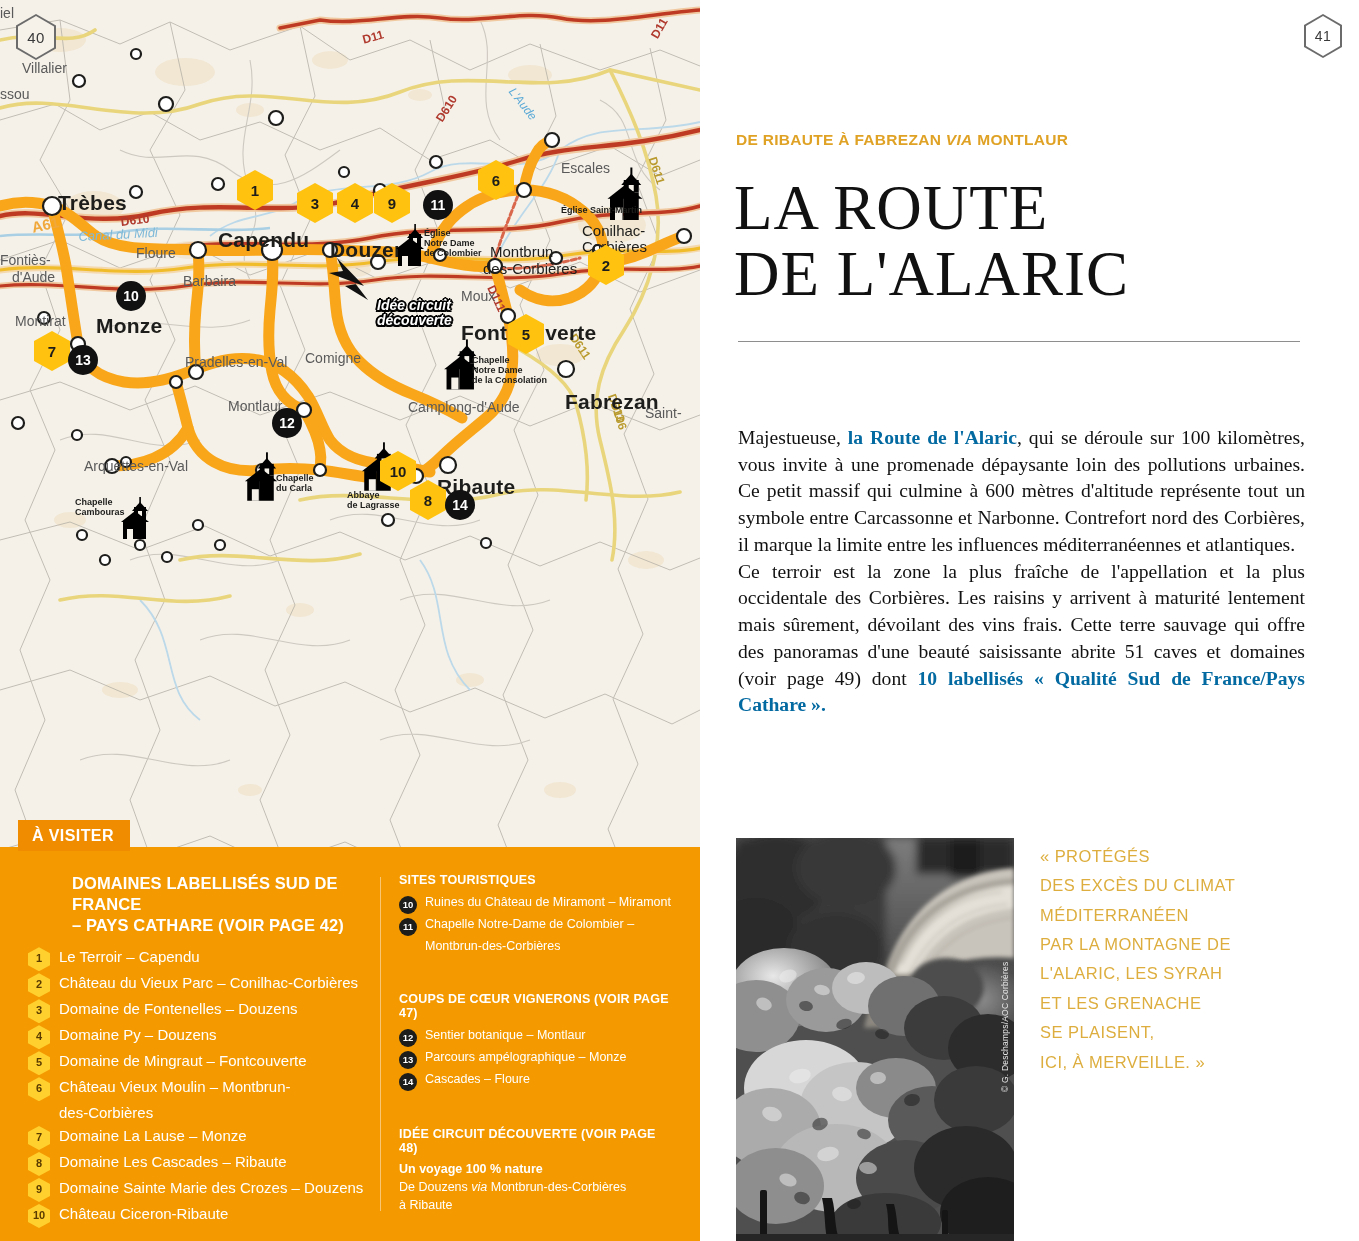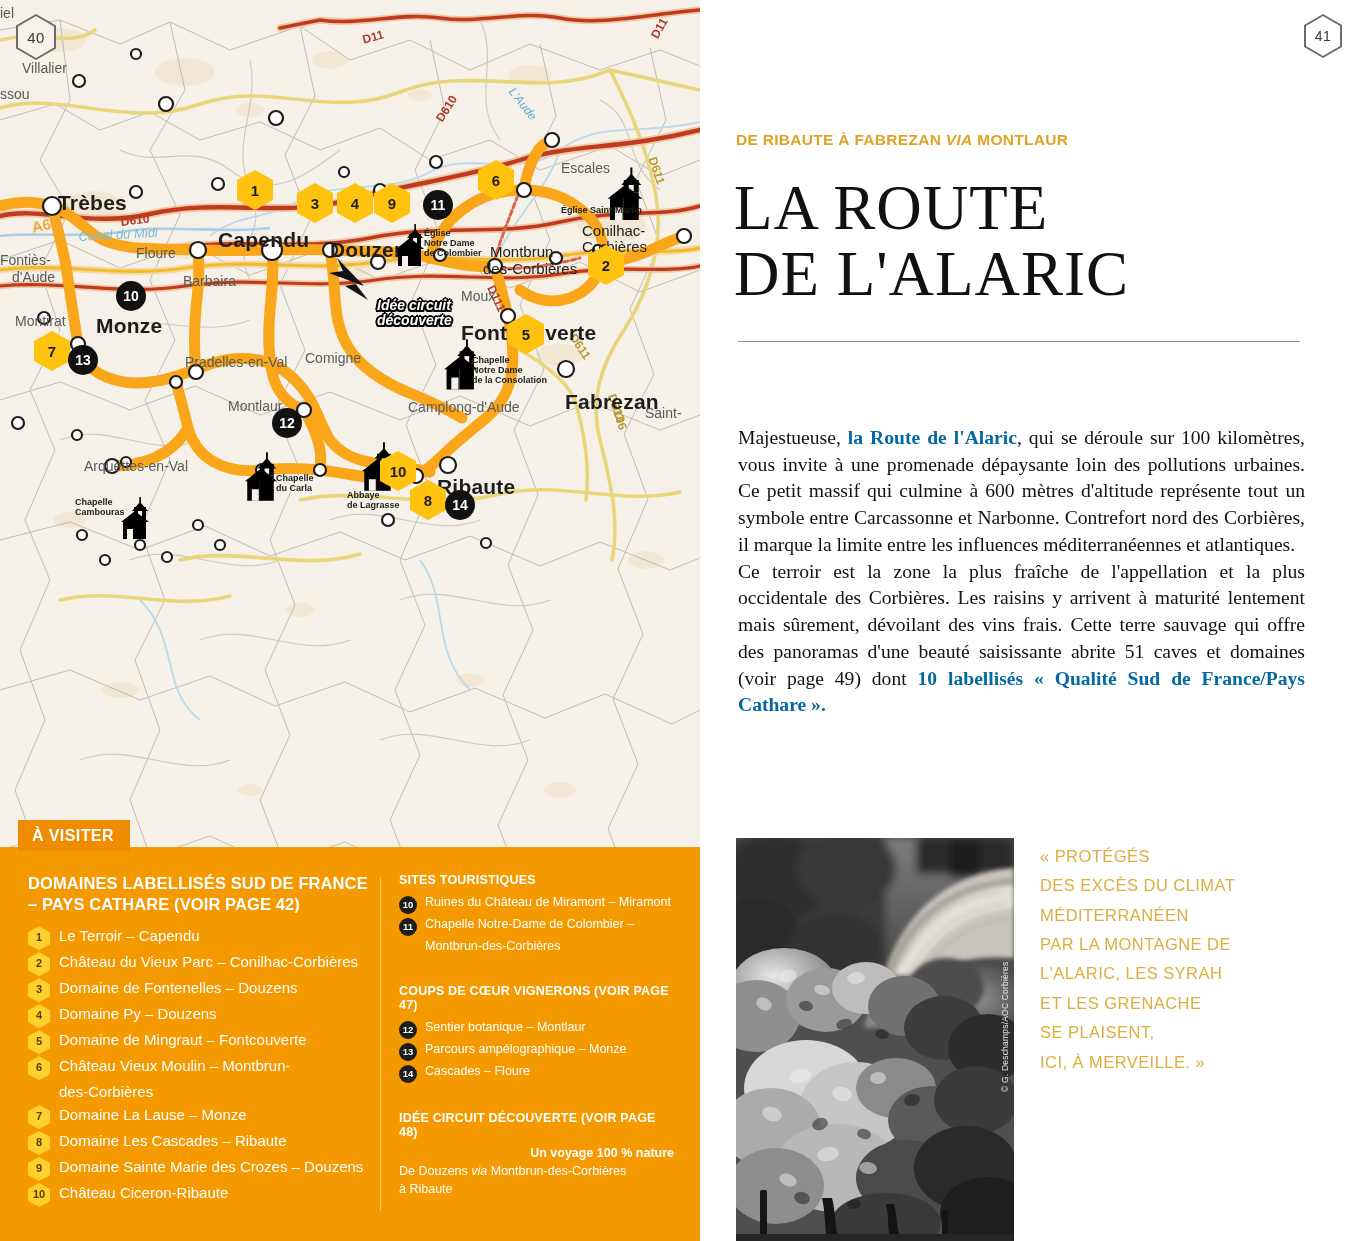--- a/index.html
+++ b/index.html
@@ -97,26 +97,26 @@
     position: absolute; left: 0; top: 847px; width: 700px; height: 394px;
     background: #F49A00; z-index: 38; color: #fff; padding: 26px 26px 0 28px;
     display: flex; gap: 0;
   }
   .visit-col-left { width: 352px; padding-right: 10px; }
   .visit-divider { width: 1px; background: rgba(255,255,255,.45); margin: 4px 18px 30px 0; }
   .visit-col-right { flex: 1; }
 
   .panel-h1 {
     font-weight: bold; font-size: 16.5px; line-height: 1.28;
-    letter-spacing: .1px; margin-bottom: 10px;
+    letter-spacing: .1px; margin-bottom: 10px; margin-left: 44px;
   }
   .panel-h2 {
     font-weight: bold; font-size: 12.5px; letter-spacing: .2px; margin-bottom: 7px;
   }
-  .panel-h2.spaced { margin-top: 28px; }
+  .panel-h2.spaced { margin-top: 36px; }
 
   .lst { list-style: none; }
   .lst li {
     display: flex; align-items: flex-start; margin-bottom: 1px; line-height: 1.45;
   }
   .lst li .txt { font-size: 15px; color: #ffffff; font-weight: 300; }
 
   .bullet-hex {
     position: relative; flex: 0 0 auto; width: 22px; height: 24px;
     margin-right: 9px; margin-top: 1px;
@@ -132,21 +132,21 @@
   .bullet-circ {
     position: relative; flex: 0 0 auto; width: 18px; height: 18px;
     border-radius: 50%; background: #1d1d1b; color: #fff;
     margin-right: 8px; margin-top: 2px;
     display: flex; align-items: center; justify-content: center;
     font-size: 9.5px; font-weight: bold;
   }
   .lst.small li .txt { font-size: 12.5px; }
   .lst.small li { margin-bottom: 2px; line-height: 1.4; }
 
-  .sub-bold { font-size: 12.5px; font-weight: bold; margin: 3px 0 2px; text-align: right; }
+  .sub-bold { font-size: 12.5px; font-weight: bold; margin: 3px 0 2px; }
   .sub-txt  { font-size: 12.5px; font-weight: 300; line-height: 1.45; }
   .sub-txt em { font-style: italic; }
 
   
   .right-page {
     position: absolute; left: 700px; top: 0; width: 659px; height: 1241px;
     background: #ffffff;
   }
   .kicker {
     position: absolute; left: 36px; top: 131px;

